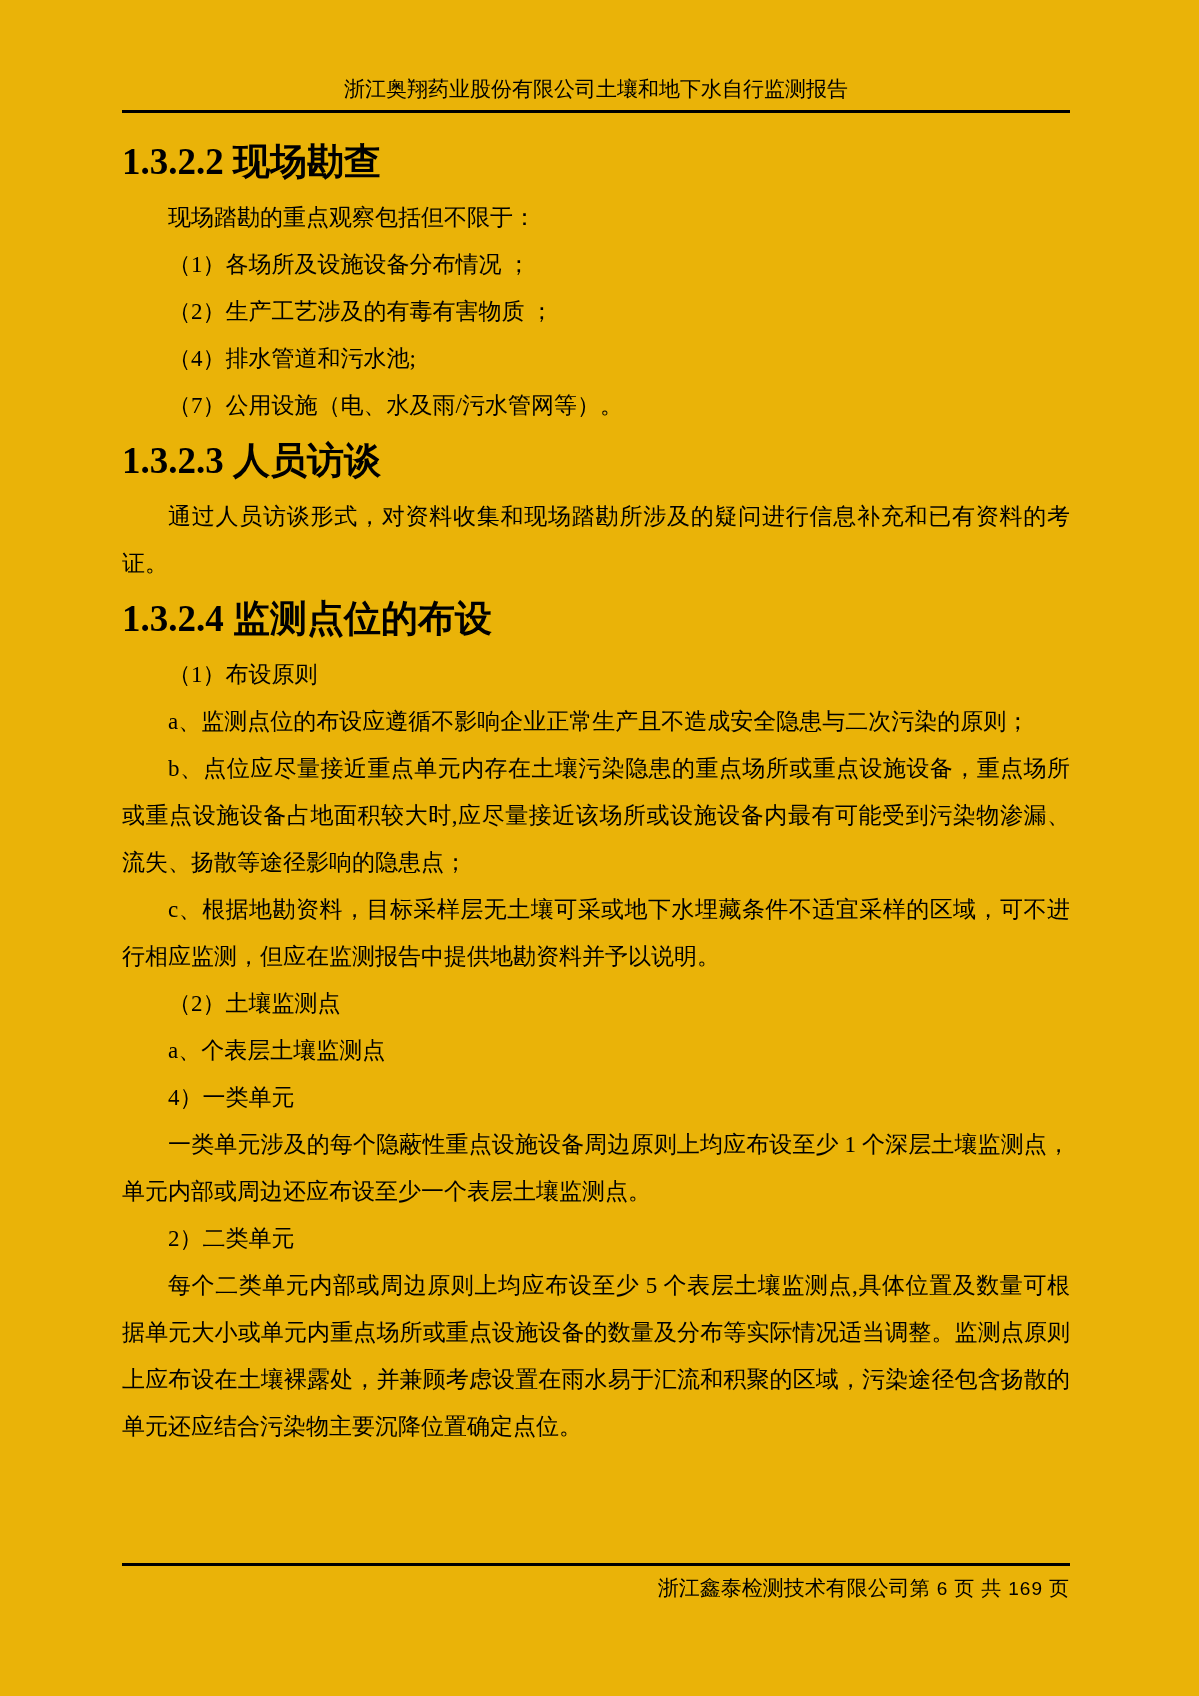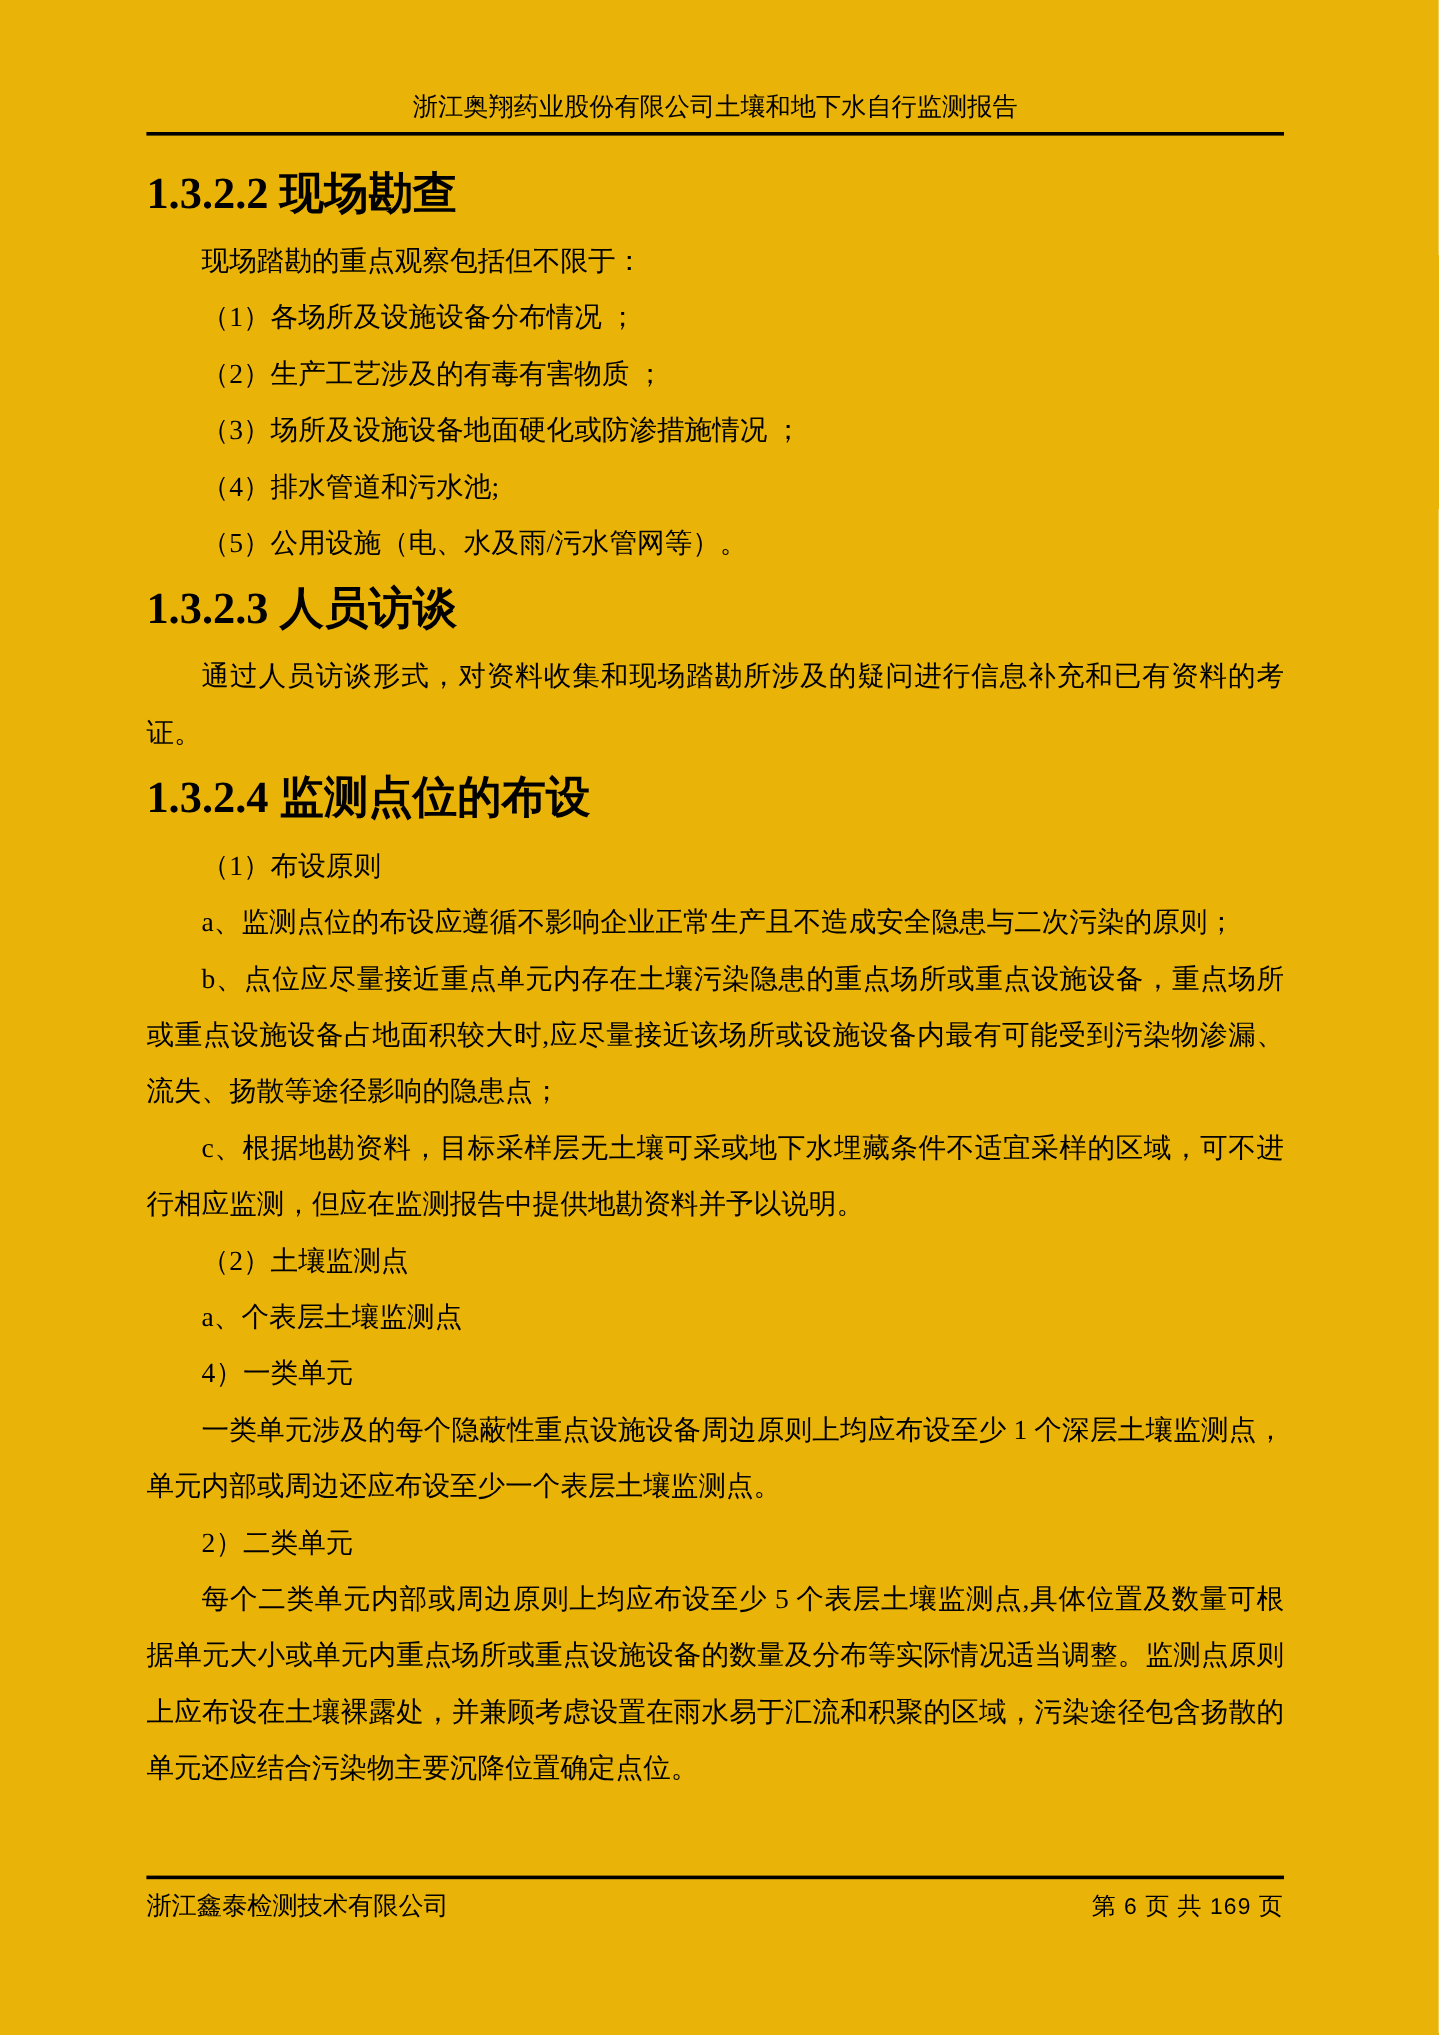--- a/index.html
+++ b/index.html
@@ -56,21 +56,21 @@
   }
   
   .running-footer {
     position: absolute;
     left: 122px;
     top: 1563px;
     width: 948px;
     border-top: 3px solid #000000;
     padding-top: 9px;
     display: flex;
-    justify-content: space-between;
+    justify-content: flex-end;
     align-items: baseline;
     font-size: 21px;
     line-height: 26px;
   }
   .footer-page-info {
     font-size: 20px;
     letter-spacing: 1px;
   }
   .footer-page-info .num {
     font-family: "Liberation Sans", "DejaVu Sans", sans-serif;
@@ -84,23 +84,22 @@
 
   <div class="running-header">
     <span>浙江奥翔药业股份有限公司土壤和地下水自行监测报告</span>
   </div>
 
   <div class="content">
     <div class="sec-heading">1.3.2.2 现场勘查</div>
     <p class="para">现场踏勘的重点观察包括但不限于：</p>
     <p class="para">（1）各场所及设施设备分布情况 ；</p>
     <p class="para">（2）生产工艺涉及的有毒有害物质 ；</p>
-    <p class="para">（3）场所及设施设备地面硬化或防渗措施情况 ；</p>
     <p class="para">（4）排水管道和污水池;</p>
-    <p class="para">（5）公用设施（电、水及雨/污水管网等）。</p>
+    <p class="para">（7）公用设施（电、水及雨/污水管网等）。</p>
     <div class="sec-heading">1.3.2.3 人员访谈</div>
     <p class="para">通过人员访谈形式，对资料收集和现场踏勘所涉及的疑问进行信息补充和已有资料的考证。</p>
     <div class="sec-heading">1.3.2.4 监测点位的布设</div>
     <p class="para">（1）布设原则</p>
     <p class="para">a、监测点位的布设应遵循不影响企业正常生产且不造成安全隐患与二次污染的原则；</p>
     <p class="para">b、点位应尽量接近重点单元内存在土壤污染隐患的重点场所或重点设施设备，重点场所或重点设施设备占地面积较大时,应尽量接近该场所或设施设备内最有可能受到污染物渗漏、流失、扬散等途径影响的隐患点；</p>
     <p class="para">c、根据地勘资料，目标采样层无土壤可采或地下水埋藏条件不适宜采样的区域，可不进行相应监测，但应在监测报告中提供地勘资料并予以说明。</p>
     <p class="para">（2）土壤监测点</p>
     <p class="para">a、个表层土壤监测点</p>
     <p class="para">4）一类单元</p>

